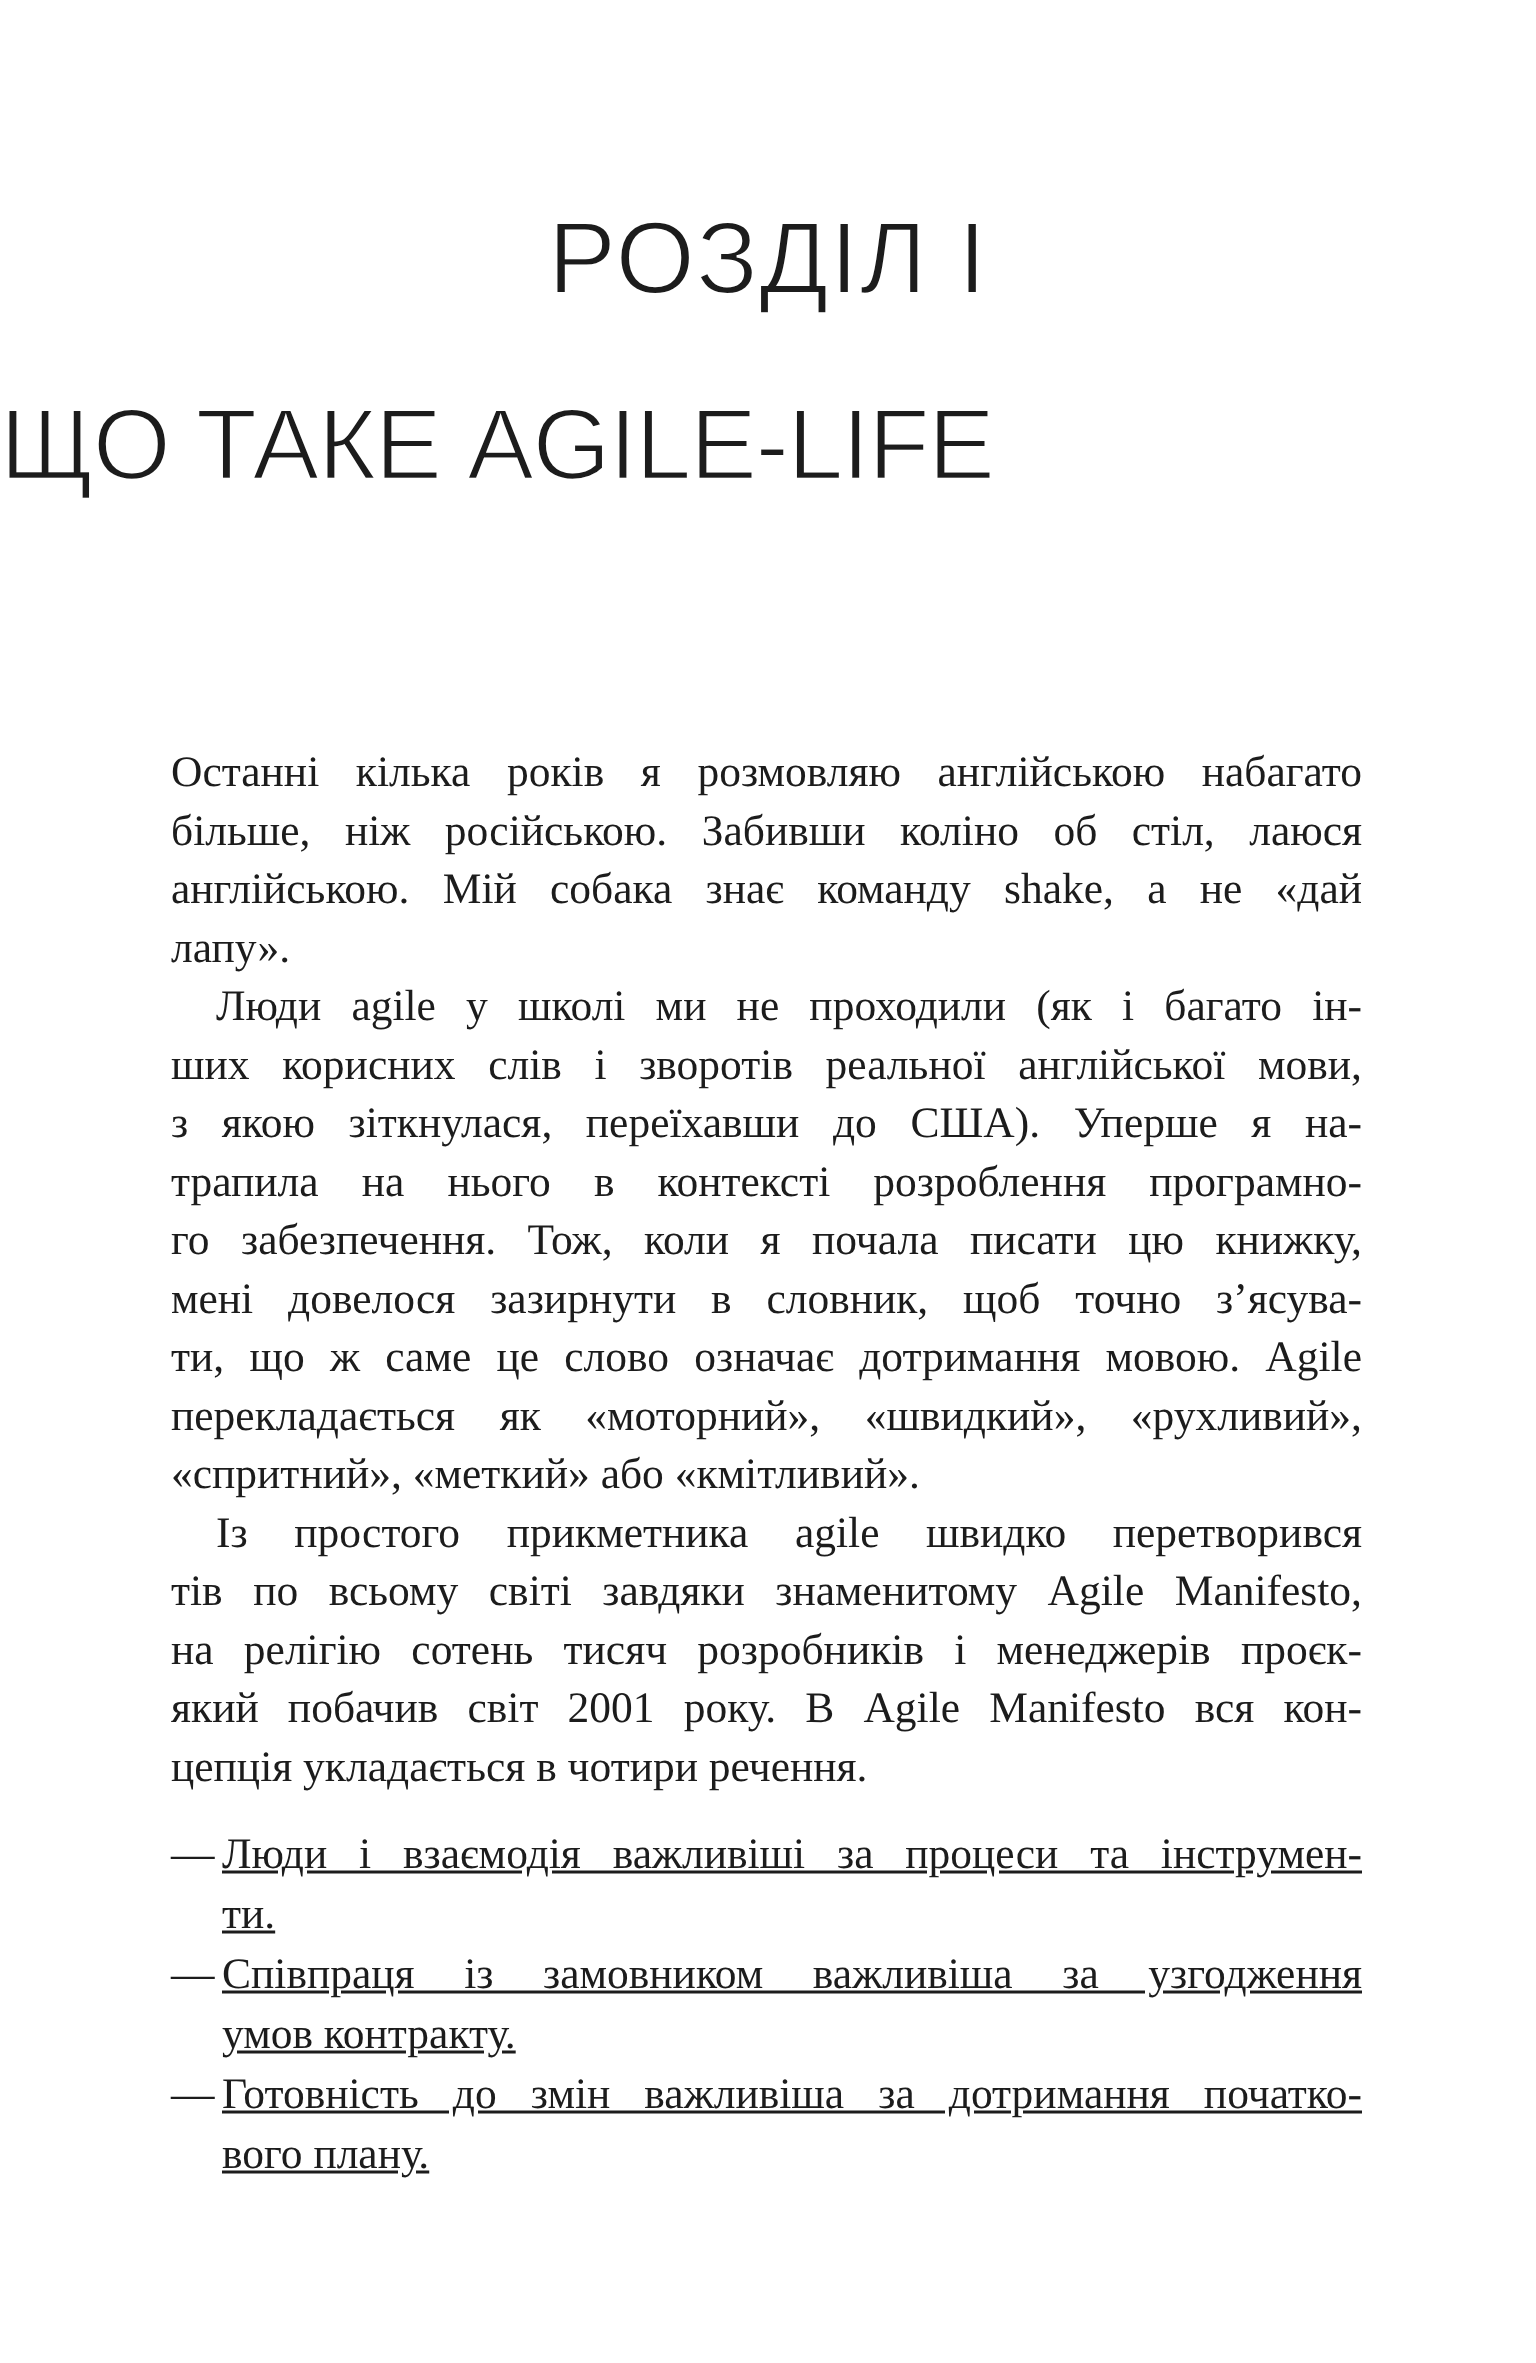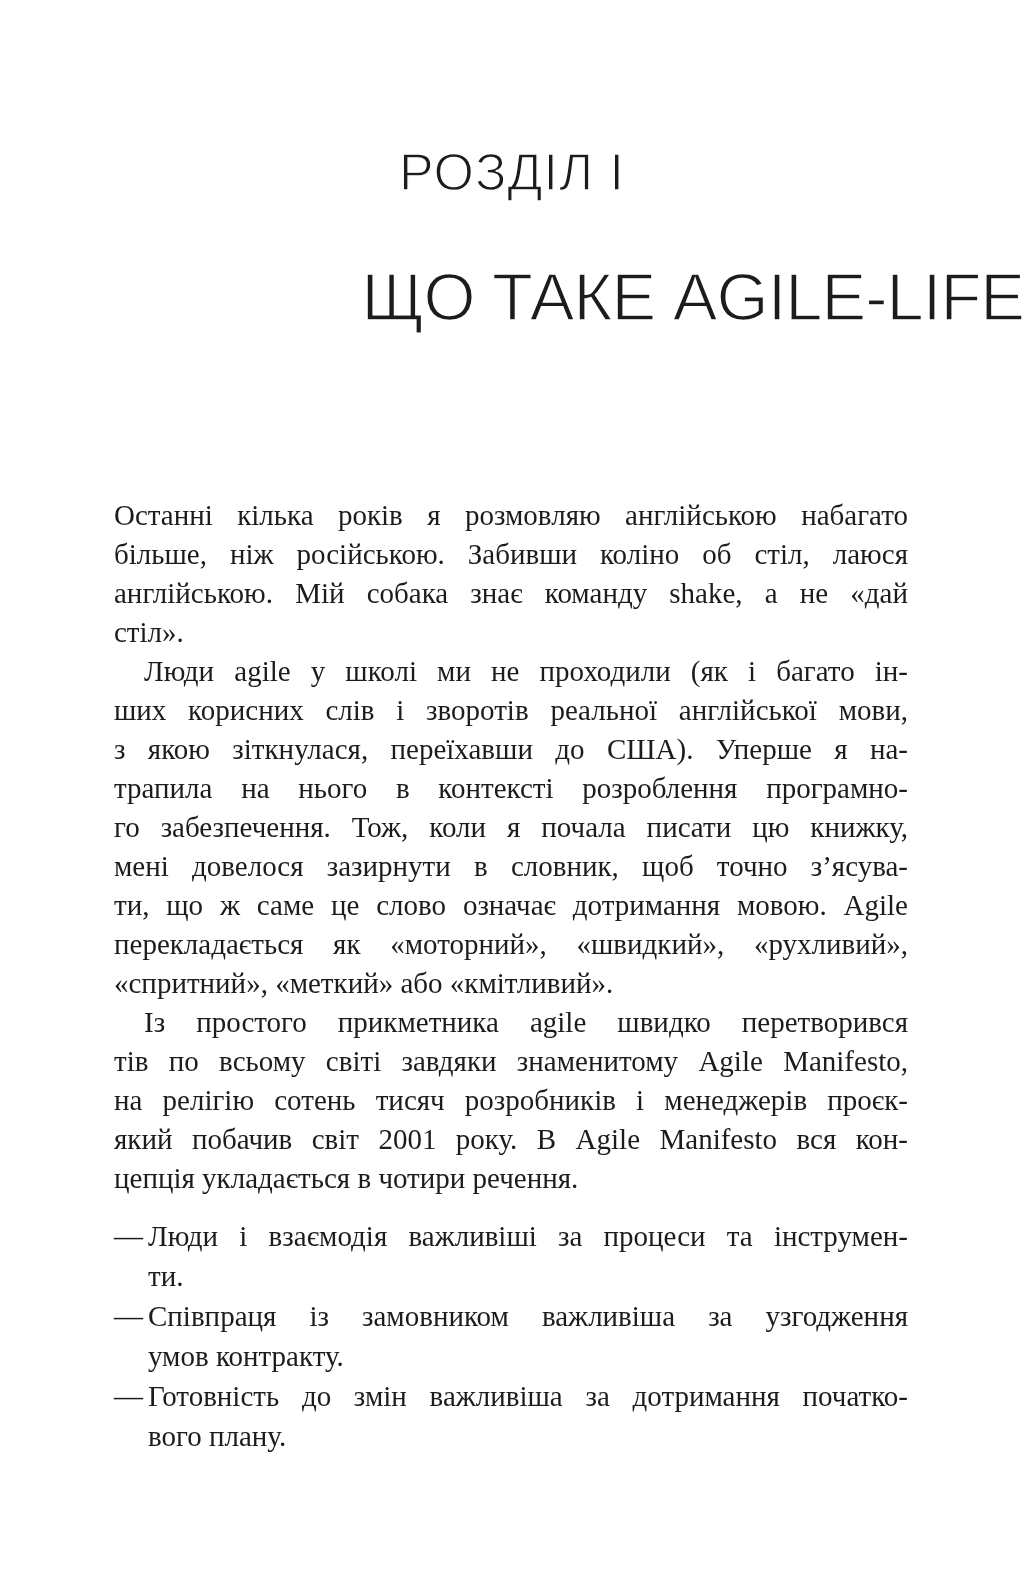--- a/index.html
+++ b/index.html
@@ -17,32 +17,32 @@
   }
   .chapter-label {
     position: absolute;
     top: 145px;
     left: 0;
     width: 1024px;
     margin: 0;
     text-align: center;
     font-family: "Liberation Sans", sans-serif;
     font-weight: 400;
-    font-size: 52px;
+    font-size: 68px;
     line-height: 54px;
     letter-spacing: 1px;
     -webkit-text-stroke: 1.4px #ffffff;
   }
   .chapter-title {
     position: absolute;
     top: 263px;
     left: 0;
     width: 1024px;
     margin: 0;
-    text-align: right;
+    text-align: left;
     font-family: "Liberation Sans", sans-serif;
     font-weight: 400;
     font-size: 67px;
     line-height: 68px;
     letter-spacing: -1px;
     -webkit-text-stroke: 1.6px #ffffff;
   }
   .body-text {
     position: absolute;
     top: 496px;
@@ -69,20 +69,21 @@
     display: flex;
     align-items: flex-start;
   }
   .bullet-marker {
     flex: 0 0 34px;
     width: 34px;
   }
   .bullet-lines {
     flex: 1;
     min-width: 0;
+    text-decoration: underline;
   }
   .bullet-lines .line {
     text-align: justify;
     text-align-last: justify;
   }
   .bullet-lines .line.last {
     text-align-last: left;
   }
 </style>
 </head>
@@ -90,21 +91,21 @@
 
 <div class="page">
   <h2 class="chapter-label">РОЗДІЛ І</h2>
   <h1 class="chapter-title">ЩО ТАКЕ AGILE-LIFE</h1>
   <div class="body-text">
     <div id="paragraphs">
         <div class="para">
           <div class="line">Останні кілька років я розмовляю англійською набагато</div>
           <div class="line">більше, ніж російською. Забивши коліно об стіл, лаюся</div>
           <div class="line">англійською. Мій собака знає команду shake, а не «дай</div>
-          <div class="line last">стіл».</div>
+          <div class="line last">лапу».</div>
         </div>
         <div class="para indent">
           <div class="line">Люди agile у школі ми не проходили (як і багато ін-</div>
           <div class="line">ших корисних слів і зворотів реальної англійської мови,</div>
           <div class="line">з якою зіткнулася, переїхавши до США). Уперше я на-</div>
           <div class="line">трапила на нього в контексті розроблення програмно-</div>
           <div class="line">го забезпечення. Тож, коли я почала писати цю книжку,</div>
           <div class="line">мені довелося зазирнути в словник, щоб точно з’ясува-</div>
           <div class="line">ти, що ж саме це слово означає дотримання мовою. Agile</div>
           <div class="line">перекладається як «моторний», «швидкий», «рухливий»,</div>

